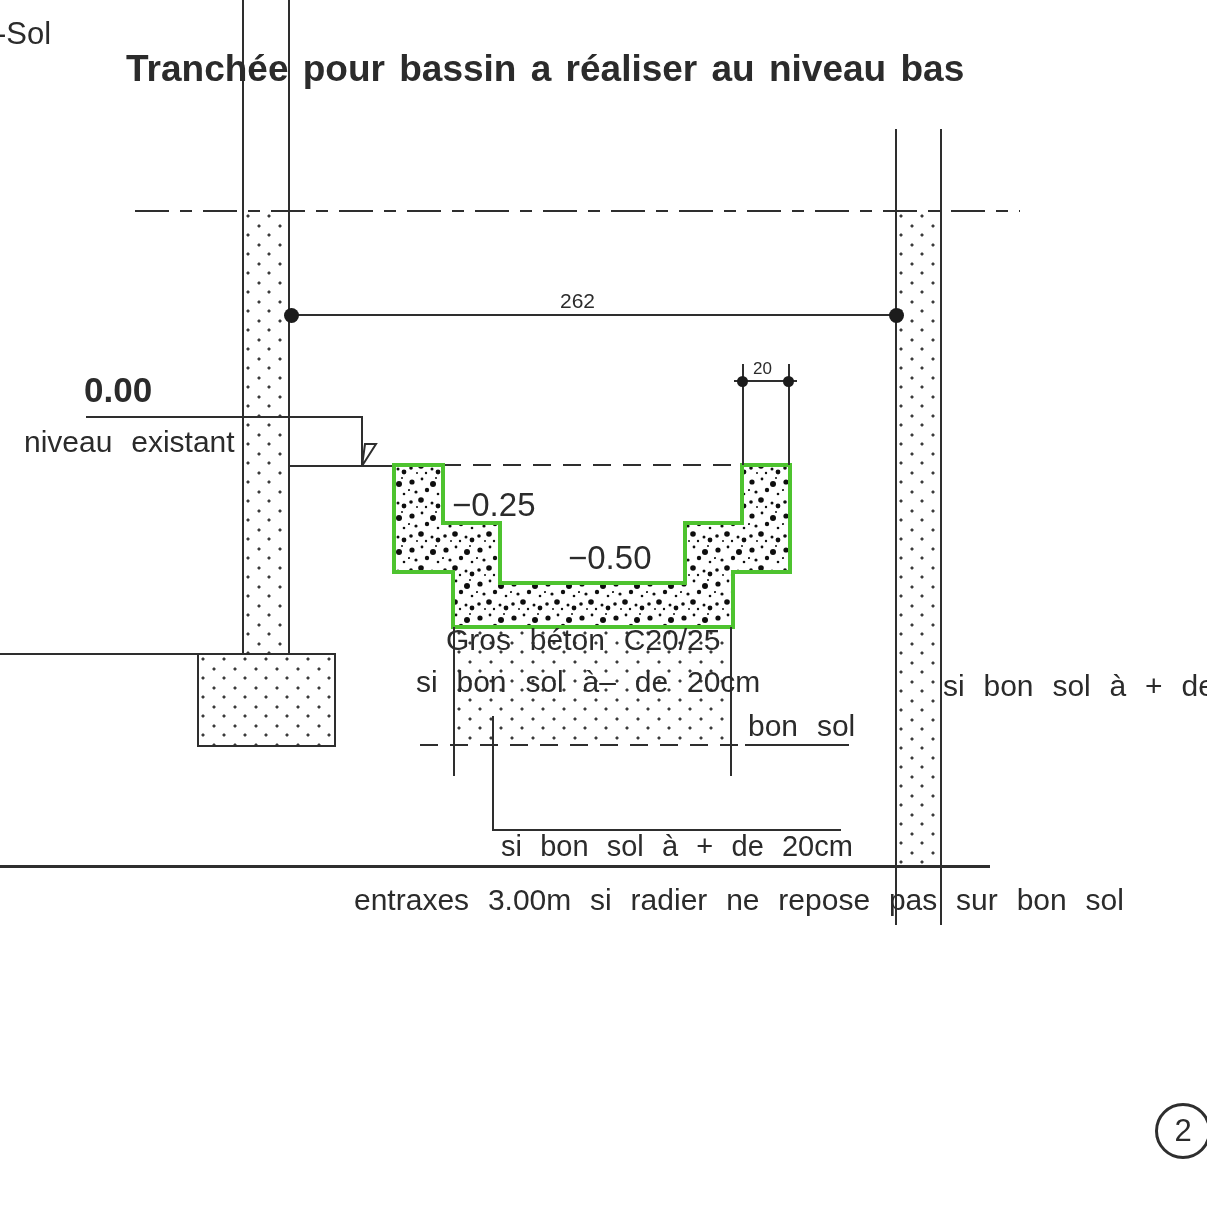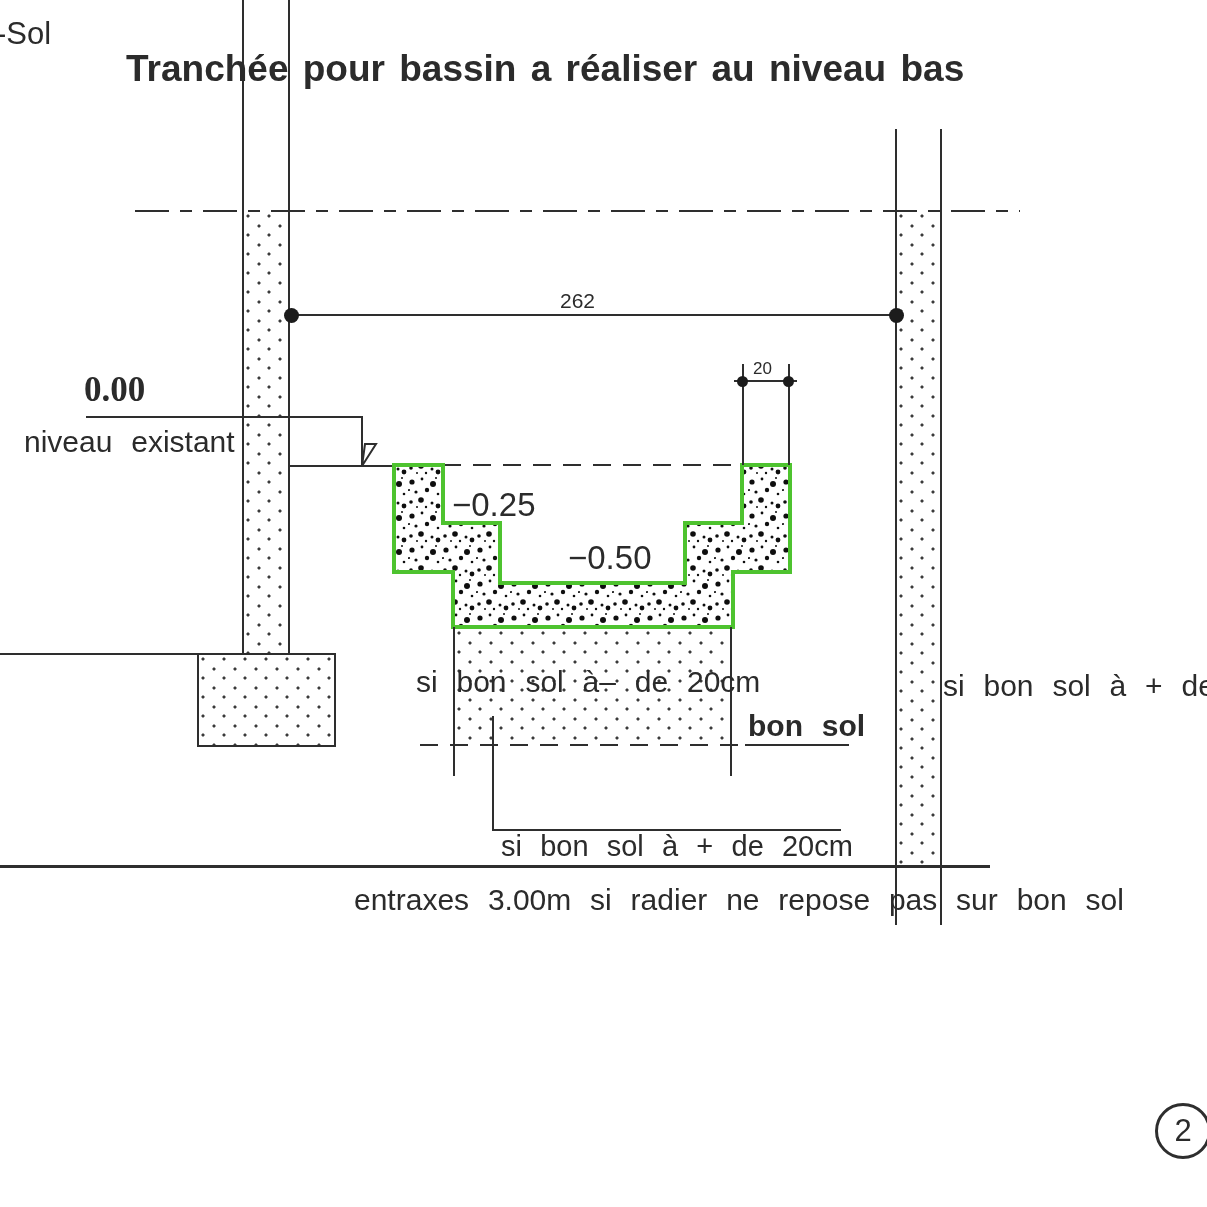--- a/index.html
+++ b/index.html
@@ -101,31 +101,32 @@
   <div class="hline" style="left:492px;top:829px;width:349px;"></div>
 
   <div class="hline" style="left:0;top:865px;width:990px;height:3px;"></div>
 
   <div class="txt" style="left:-4px;top:18px;font-size:31px;">-Sol</div>
 
   <div class="txt bold" style="left:126px;top:50px;font-size:37px;word-spacing:4px;">Tranchée pour bassin a réaliser au niveau bas</div>
 
   <div class="txt" style="left:560px;top:290px;font-size:21px;">262</div>
 
-  <div class="txt bold" style="left:84px;top:372px;font-size:35px;font-family:Liberation Serif, serif;">0.00</div>
+  <div class="txt bold" style="left:84px;top:372px;font-size:35px;">0.00</div>
   <div class="txt" style="left:24px;top:426px;font-size:30px;">niveau existant</div>
 
   <div class="txt" style="left:753px;top:360px;font-size:17px;text-align:center;">20</div>
 
   <div class="txt" style="left:452px;top:488px;font-size:33px;">−0.25</div>
   <div class="txt" style="left:568px;top:541px;font-size:33px;">−0.50</div>
 
+  <div class="txt" style="left:446px;top:624px;font-size:30px;">Gros béton C20/25</div>
   <div class="txt" style="left:416px;top:666px;font-size:30px;text-align:right;">si bon sol à– de 20cm</div>
 
-  <div class="txt" style="left:748px;top:710px;font-size:30px;font-weight:bold;">bon sol</div>
+  <div class="txt" style="left:748px;top:710px;font-size:30px;">bon sol</div>
 
   <div class="txt" style="left:501px;top:831px;font-size:29px;">si bon sol à + de 20cm</div>
 
   <div class="txt" style="left:943px;top:670px;font-size:30px;">si bon sol à + de 20cm</div>
 
   <div class="txt" style="left:346px;top:884px;font-size:30px;margin-left:8px;">entraxes 3.00m si radier ne repose pas sur bon sol</div>
 
   <div class="badge" style="left:1155px;top:1103px;width:50px;height:50px;">
     <span class="txt" style="position:static;font-size:31px;">2</span>
   </div>

